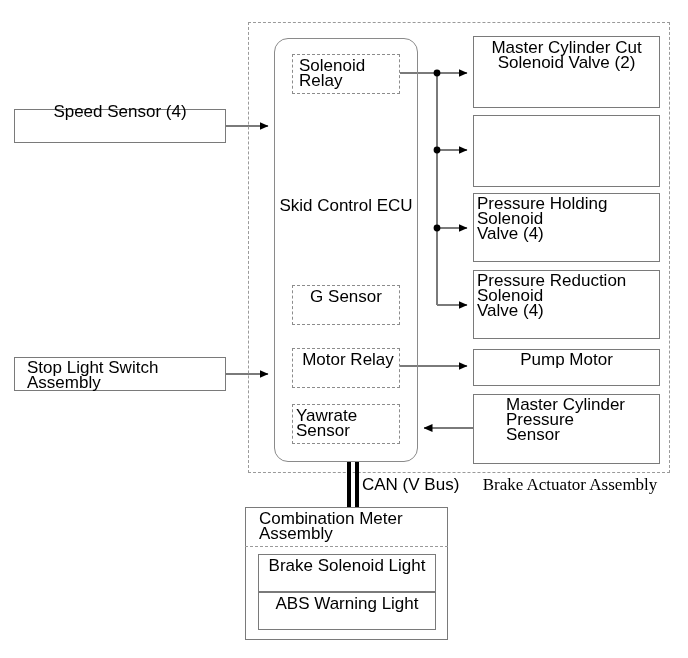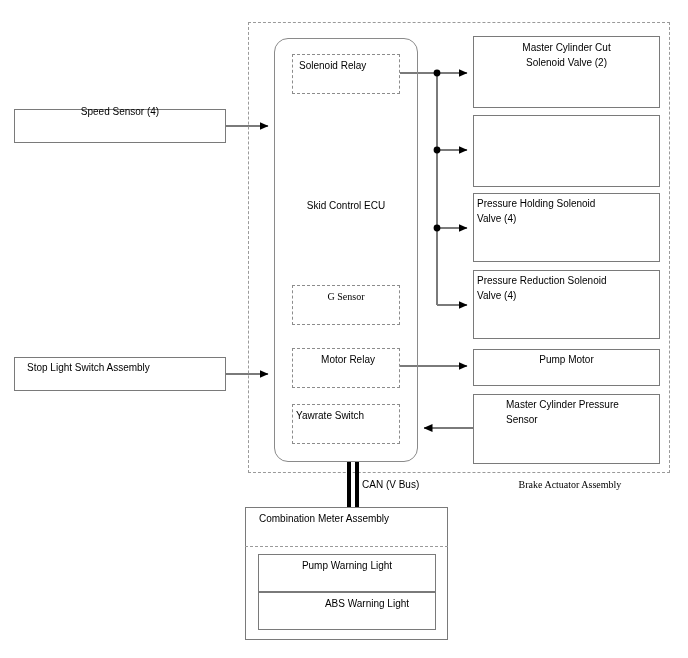--- a/index.html
+++ b/index.html
@@ -47,21 +47,21 @@
     background: transparent;
   }
   .region-dashed {
     position: absolute;
     box-sizing: border-box;
     border: 1px dashed #9a9a9a;
     background: transparent;
   }
   .lbl {
     position: absolute;
-    font-size: 10px;
+    font-size: 17px;
     line-height: 15px;
     color: #000000;
     white-space: pre-line;
   }
   .lbl-center {
     text-align: center;
   }
   .lbl-left {
     text-align: left;
   }
@@ -113,27 +113,27 @@
   <div class="region-dashed" style="left:248px; top:22px; width:422px; height:451px;"></div>
   <div class="lbl lbl-center" style="left:470px; top:477px; width:200px;font-family:Liberation Serif, serif;">Brake Actuator Assembly</div>
 
   <div class="ecu" style="left:274px; top:38px; width:144px; height:424px;"></div>
   <div class="lbl lbl-center" style="left:274px; top:198px; width:144px;">Skid Control ECU</div>
 
   <div class="box box-dashed" style="left:292px; top:54px; width:108px; height:40px;"></div>
   <div class="lbl lbl-left" style="left:299px; top:58px; width:100px;">Solenoid Relay</div>
 
   <div class="box box-dashed" style="left:292px; top:285px; width:108px; height:40px;"></div>
-  <div class="lbl lbl-center" style="left:292px; top:289px; width:108px;font-family:Liberation Serif, serif;">G Sensor</div>
+  <div class="lbl lbl-center" style="left:292px; top:289px; width:108px;">G Sensor</div>
 
   <div class="box box-dashed" style="left:292px; top:348px; width:108px; height:40px;"></div>
   <div class="lbl lbl-center" style="left:294px; top:352px; width:108px;">Motor Relay</div>
 
   <div class="box box-dashed" style="left:292px; top:404px; width:108px; height:40px;"></div>
-  <div class="lbl lbl-left" style="left:296px; top:408px; width:106px;">Yawrate Switch</div>
+  <div class="lbl lbl-left" style="left:296px; top:408px; width:106px;">Yawrate Sensor</div>
 
   <div class="box box-solid" style="left:14px; top:109px; width:212px; height:34px;"></div>
   <div class="lbl lbl-center" style="left:14px; top:104px; width:212px;">Speed Sensor (4)</div>
 
   <div class="box box-solid" style="left:14px; top:357px; width:212px; height:34px;"></div>
   <div class="lbl lbl-left" style="left:27px; top:360px; width:200px;">Stop Light Switch Assembly</div>
 
   <div class="box box-solid" style="left:473px; top:36px; width:187px; height:72px;"></div>
   <div class="lbl lbl-center" style="left:473px; top:40px; width:187px;">Master Cylinder Cut
 Solenoid Valve (2)</div>
@@ -157,18 +157,18 @@
 
   <div class="can-bar" style="left:347px; top:462px; width:4px; height:46px;"></div>
   <div class="can-bar" style="left:355px; top:462px; width:4px; height:46px;"></div>
   <div class="lbl lbl-left" style="left:362px; top:477px; width:120px;">CAN (V Bus)</div>
 
   <div class="box box-solid" style="left:245px; top:507px; width:203px; height:133px;"></div>
   <div class="lbl lbl-left" style="left:259px; top:511px; width:190px;">Combination Meter Assembly</div>
   <div style="position:absolute; left:245px; top:546px; width:203px; height:0; border-top:1px dashed #9a9a9a;"></div>
 
   <div class="box box-solid" style="left:258px; top:554px; width:178px; height:38px;"></div>
-  <div class="lbl lbl-center" style="left:258px; top:558px; width:178px;">Pump Warning Light</div>
+  <div class="lbl lbl-center" style="left:258px; top:558px; width:178px;">Brake Solenoid Light</div>
 
   <div class="box box-solid" style="left:258px; top:592px; width:178px; height:38px;"></div>
-  <div class="lbl lbl-center" style="left:258px; top:596px; width:178px;margin-left:20px;">ABS Warning Light</div>
+  <div class="lbl lbl-center" style="left:258px; top:596px; width:178px;">ABS Warning Light</div>
 
 </div>
 
 </body></html>

